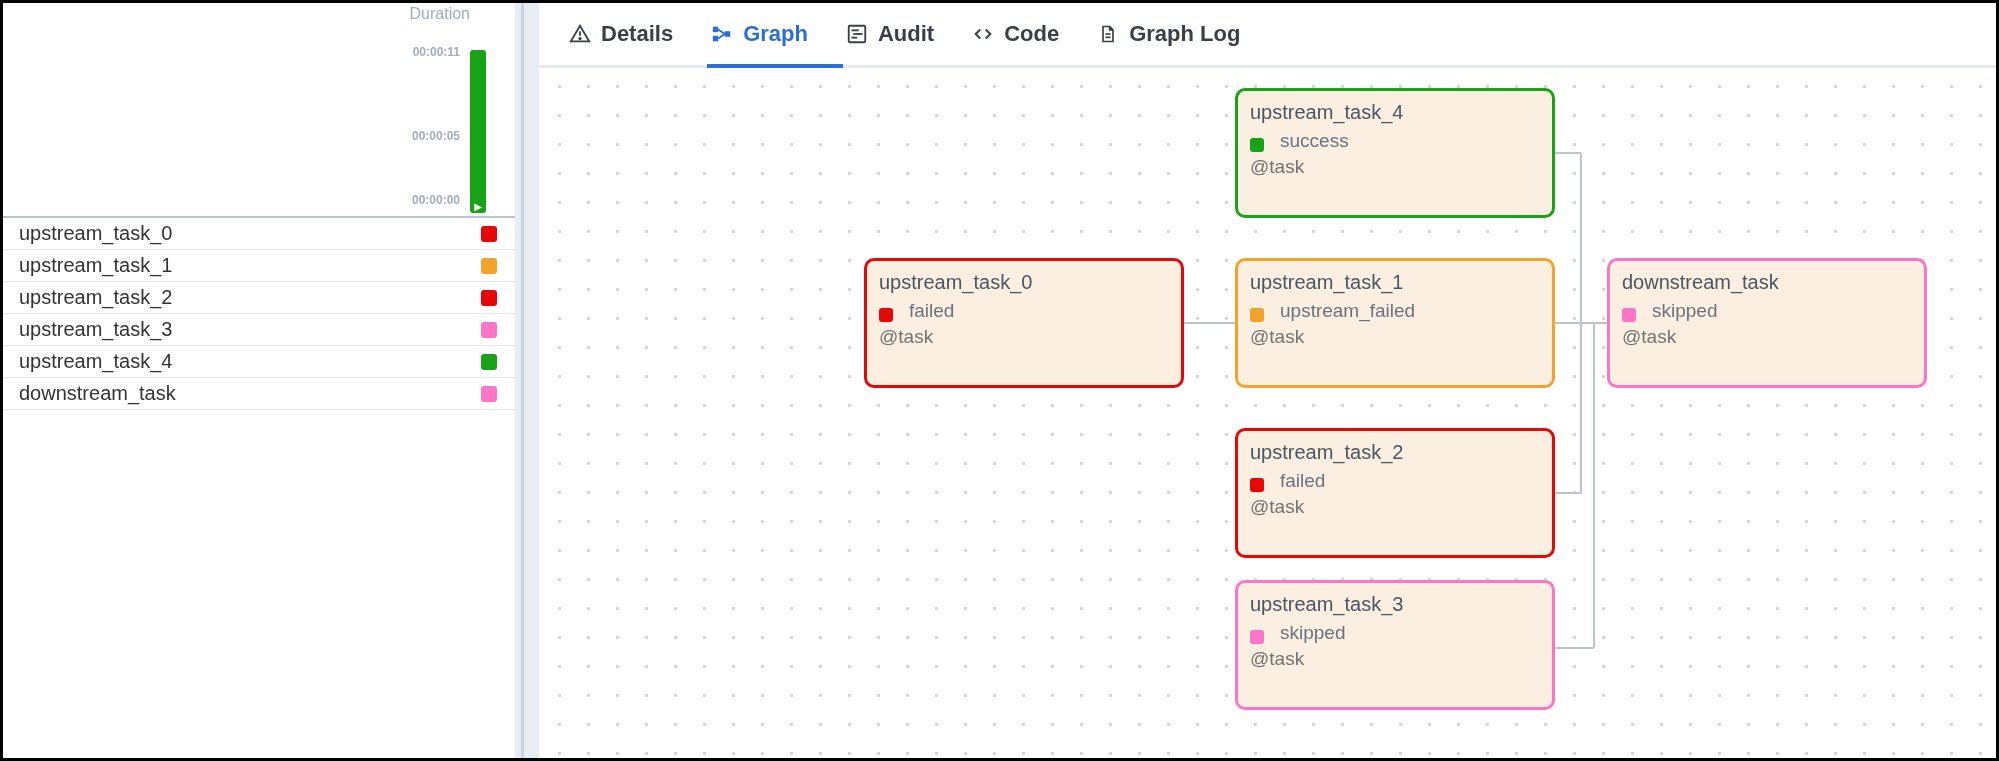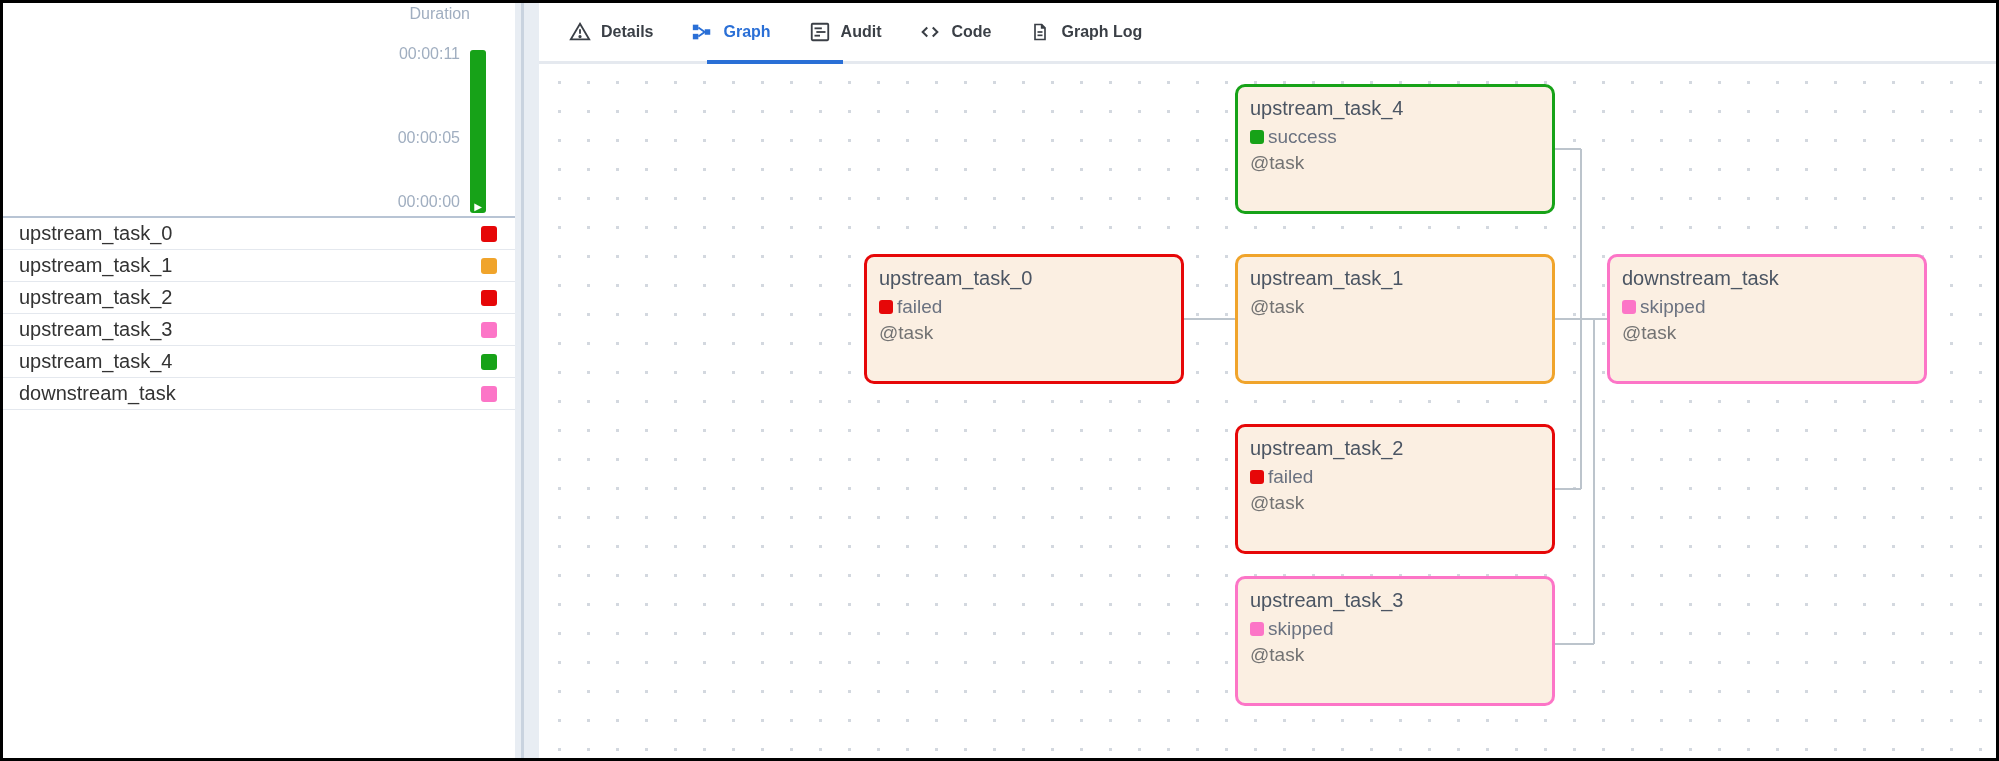--- a/index.html
+++ b/index.html
@@ -23,21 +23,21 @@
 }
 .duration-panel {
   height: 215px;
   position: relative;
   border-bottom: 2px solid #b8c4d4;
 }
 .duration-header {
   position: absolute; top: 2px; right: 45px;
   color: #a0aec0; font-size: 16px; text-align: center;
 }
-.axis-label { position: absolute; right: 55px; color: #a0aec0; font-size: 16px; }
+.axis-label { position: absolute; right: 55px; color: #a0aec0; font-size: 12px; font-weight: bold; }
 .axis-0 { top: 190px; }
 .axis-1 { top: 126px; }
 .axis-2 { top: 42px; }
 .green-bar {
   position: absolute; top: 47px; left: 467px; width: 16px; bottom: 3px;
   background: #17a218; border-radius: 3px;
 }
 .play-marker {
   position: absolute; bottom: 3px; left: 468px; width:14px; height:14px;
   color: #fff; font-size:10px; display:flex; align-items:center; justify-content:center;
@@ -65,21 +65,21 @@
 
 
 .main { flex: 1; display: flex; flex-direction: column; }
 .tabs {
   display: flex; gap: 38px; padding: 18px 30px 0 30px;
   border-bottom: 3px solid #e5e9ef;
   position: relative;
 }
 .tab {
   display: flex; align-items: center; gap: 10px;
-  font-size: 16px; font-weight: 700; color: #3a3f46;
+  font-size: 22px; font-weight: 700; color: #3a3f46;
   padding-bottom: 18px; cursor: pointer;
 }
 .tab.active { color: #2a6fd6; justify-content: flex-end; }
 .tab.active::after {
   content: ""; position: absolute; bottom: -3px; height: 4px; background: #2a6fd6;
   left: 168px; width: 136px;
 }
 .tab .ico { width: 22px; height: 22px; display:inline-flex; align-items:center; justify-content:center; }
 
 
@@ -94,21 +94,21 @@
 
 .node {
   position: absolute;
   width: 320px; min-height: 130px;
   background: #fbefe2;
   border: 3px solid;
   border-radius: 10px;
   padding: 10px 12px;
 }
 .node .title { font-size: 20px; color: #4b5563; margin-bottom: 6px; }
-.node .status { font-size: 19px; color: #6b7280; display:flex; align-items:center; gap:4px; margin-bottom:4px;}
+.node .status { font-size: 19px; color: #6b7280; display:flex; align-items:flex-end; gap:16px; margin-bottom:4px;}
 .node .status .dot { width:14px; height:14px; border-radius:3px; }
 .node .meta { font-size: 19px; color: #737373; }
 .node.red { border-color: #e60708; }
 .node.orange { border-color: #f0a42b; }
 .node.green { border-color: #17a218; }
 .node.pink { border-color: #fc75c7; }
 .dot.red { background:#e60708;} .dot.orange{background:#f0a42b;} .dot.green{background:#17a218;} .dot.pink{background:#fc75c7;}
 
 
 .n-u4 { left: 696px; top: 20px; }
@@ -250,20 +250,24 @@
         <div class="title">upstream_task_0</div>
         <div class="status">
             <span class="dot red"></span>
             <span>failed</span>
           </div>
         <div class="meta">@task</div>
       </div>
 
       <div class="node orange n-u1">
         <div class="title">upstream_task_1</div>
+        <div class="status">
+            <span class="dot orange"></span>
+            <span>upstream_failed</span>
+          </div>
         <div class="meta">@task</div>
       </div>
 
       <div class="node red n-u2">
         <div class="title">upstream_task_2</div>
         <div class="status">
             <span class="dot red"></span>
             <span>failed</span>
           </div>
         <div class="meta">@task</div>

